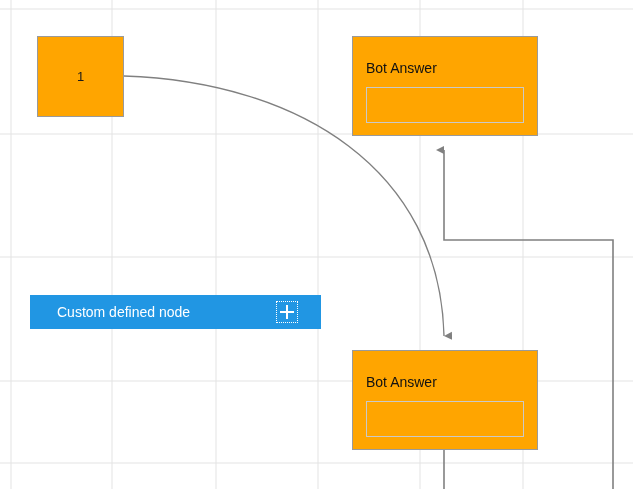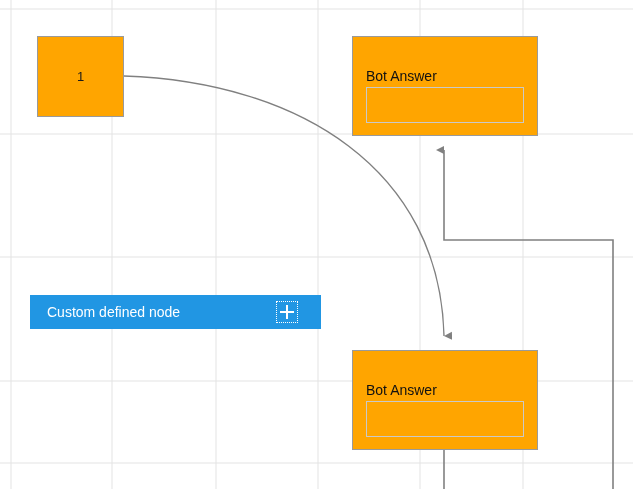--- a/index.html
+++ b/index.html
@@ -35,21 +35,21 @@
   .node-num {
     display: flex;
     align-items: center;
     justify-content: center;
     font-size: 13px;
     color: #1a1a1a;
   }
   .node-title {
     position: absolute;
     left: 13px;
-    top: 32px;
+    top: 24px;
     font-size: 14px;
     color: #111111;
     line-height: 1;
     white-space: nowrap;
   }
   .node-field {
     position: absolute;
     box-sizing: border-box;
     left: 13px;
     right: 13px;
@@ -63,21 +63,21 @@
     left: 30px;
     top: 295px;
     width: 291px;
     height: 34px;
     background: #2196e3;
     display: flex;
     align-items: center;
   }
   #palette-label {
     flex: 1;
-    padding-left: 17px;
+    padding-left: 27px;
     font-size: 14px;
     color: #ffffff;
     white-space: nowrap;
   }
   #palette-add {
     width: 20px;
     height: 20px;
     margin-right: 23px;
     border: 1px dotted #ffffff;
     position: relative;

